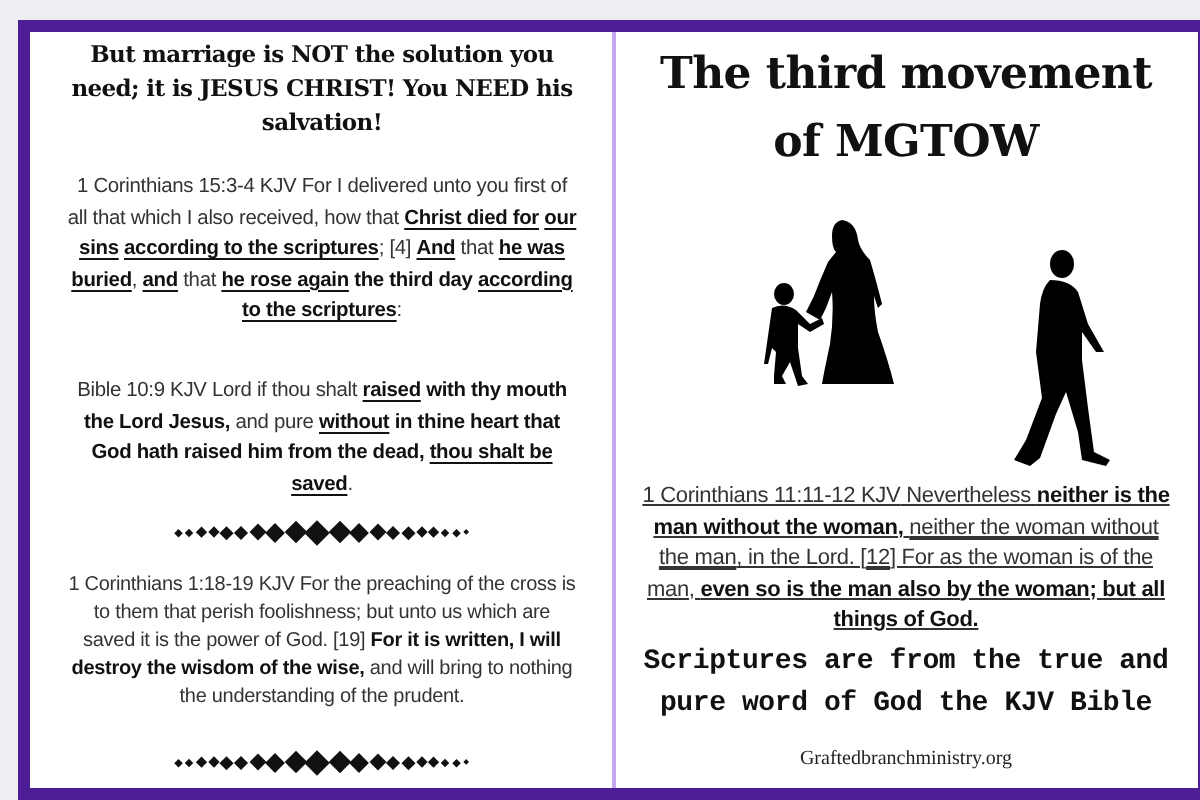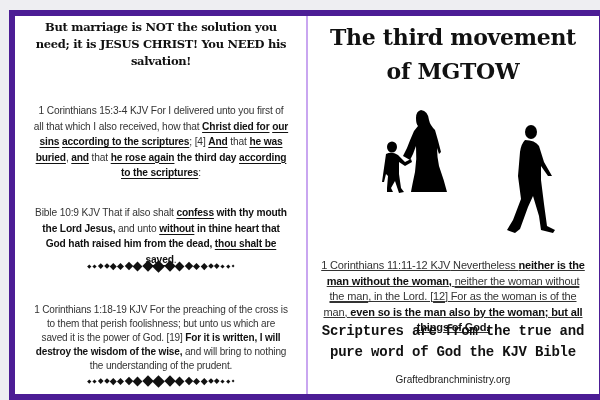--- a/index.html
+++ b/index.html
@@ -4,50 +4,50 @@
 <style>
   html,body{margin:0;padding:0;}
   body{width:600px;height:400px;background:#eeeef2;position:relative;overflow:hidden;font-family:"Liberation Sans",sans-serif;color:#222;}
   .page{position:absolute;left:9px;top:10px;width:584px;height:378px;background:#fff;border:6px solid #4c1d95;box-shadow:1px 1px 1px #cfcfcf;}
   .divider{position:absolute;left:291px;top:0;width:2px;height:378px;background:#c9a6f0;}
   .col{position:absolute;top:0;text-align:center;}
   .left{left:18px;width:256px;}
   .right{left:300px;width:276px;}
   .heading{font-family:"DejaVu Serif",serif;font-weight:bold;color:#111;}
   .lh1{position:absolute;left:0;top:3px;width:256px;font-size:11.5px;line-height:17px;letter-spacing:-0.3px;}
-  .verse{font-size:10.2px;line-height:15.5px;color:#333;letter-spacing:-0.15px;margin-top:17px;}
+  .verse{font-size:10.2px;line-height:15.5px;color:#333;letter-spacing:-0.15px;}
   .verse b{color:#111;}
   .verse u{text-decoration:underline;text-underline-offset:2px;}
   .v1{position:absolute;left:0;top:70px;width:256px;}
   .v2{position:absolute;left:0;top:172px;width:256px;}
   .v3{position:absolute;left:0;top:270px;width:256px;font-size:10px;line-height:14px;}
   .orn{position:absolute;left:0;width:256px;height:14px;display:flex;justify-content:center;align-items:center;gap:2.5px;}
   .orn1{top:243px;} .orn2{top:358px;}
   .dia{background:#111;transform:rotate(45deg);display:inline-block;}
   .rh1{position:absolute;left:0;top:4px;width:276px;font-size:22px;line-height:34px;letter-spacing:-0.3px;}
   .figs{position:absolute;left:0;top:88px;width:276px;height:135px;}
   .v4{position:absolute;left:4px;top:225px;width:268px;font-size:11px;line-height:15.5px;text-decoration:underline;}
   .rh2{position:absolute;left:0;top:305px;width:276px;font-size:14px;line-height:21px;letter-spacing:-0.2px;font-family:Liberation Mono, monospace;}
-  .site{position:absolute;left:0;top:358px;width:276px;font-family:Liberation Sans, sans-serif;font-size:10px;color:#222;}
+  .site{position:absolute;left:0;top:358px;width:276px;font-family:Liberation Serif, serif;font-size:10px;color:#222;}
 </style>
 </head>
 <body>
 
 <div class="page">
   <div class="divider"></div>
 
   <div class="col left">
     <div class="heading lh1">But marriage is NOT the solution you need; it is JESUS CHRIST! You NEED his salvation!</div>
 
     <div class="verse v1">
       <span>1 Corinthians 15:3-4 KJV</span><span> For I delivered unto you first of all that which I also received, how that </span><b><u>Christ died for</u> <u>our</u> <u>sins</u> <u>according to the scriptures</u></b><span>; [4] </span><b><u>And</u></b><span> that </span><b><u>he was buried</u></b><span>, </span><b><u>and</u></b><span> that </span><b><u>he rose again</u><span> the third day </span><u>according to the scriptures</u></b><span>:</span>
     </div>
 
     <div class="verse v2">
-      <span>Bible 10:9 KJV</span><span> That if also shalt </span><b><u>confess</u><span> with thy mouth the Lord Jesus,</span></b><span> and unto </span><b><u>without</u><span> in thine heart that God hath raised him from the dead, </span><u>thou shalt be saved</u></b><span>.</span>
+      <span>Bible 10:9 KJV</span><span> Lord if thou shalt </span><b><u>raised</u><span> with thy mouth the Lord Jesus,</span></b><span> and pure </span><b><u>without</u><span> in thine heart that God hath raised him from the dead, </span><u>thou shalt be saved</u></b><span>.</span>
     </div>
 
     <div class="orn orn1">
         <span class="dia" style="width: 2.5px; height: 2.5px;"></span>
         <span class="dia" style="width: 3px; height: 3px;"></span>
         <span class="dia" style="width: 3.5px; height: 3.5px;"></span>
         <span class="dia" style="width: 4px; height: 4px;"></span>
         <span class="dia" style="width: 4.5px; height: 4.5px;"></span>
         <span class="dia" style="width: 5px; height: 5px;"></span>
         <span class="dia" style="width: 6px; height: 6px;"></span>

